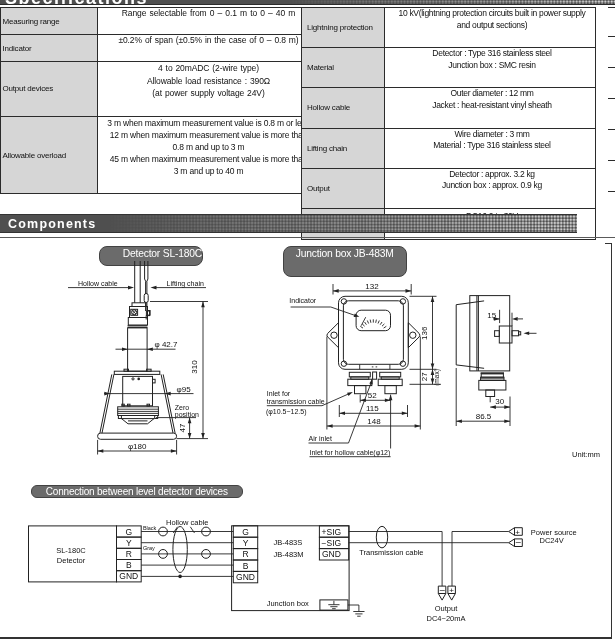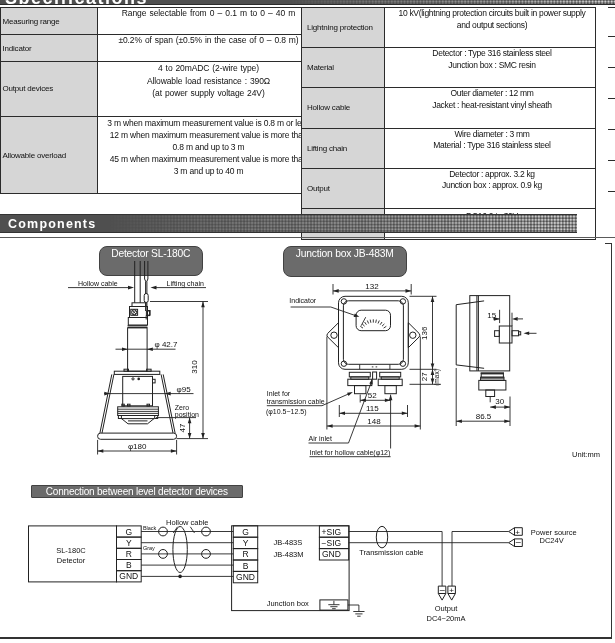--- a/index.html
+++ b/index.html
@@ -95,23 +95,23 @@
 <div class="abs bar" style="left:0;top:214px;width:577px;height:17.3px;border-top:1.1px solid #333;border-bottom:1.1px solid #333;">
   <span class="bartext" style="top:2px;">Components</span>
   <div class="dots" style="width:470px;"></div>
 </div>
 <div class="abs" style="left:0;top:236.6px;width:615px;height:1.9px;background:#5a5a5a;"></div>
 
 <div class="abs" style="left:605px;top:243px;width:6px;height:1px;background:#333;"></div>
 <div class="abs" style="left:610.5px;top:243px;width:1.3px;height:395px;background:#333;"></div>
 <div class="abs" style="left:0;top:637.4px;width:612px;height:1.8px;background:#333;"></div>
 
-<div class="pill" style="left:98.5px;top:246.4px;width:104.5px;height:30px;font-size:10.3px;letter-spacing:-0.2px;line-height:13px;">Detector SL-180C</div>
+<div class="pill" style="left:98.5px;top:246.4px;width:104.5px;height:20px;font-size:10.3px;letter-spacing:-0.2px;line-height:13px;text-align:right;">Detector SL-180C</div>
 <div class="pill" style="left:283px;top:246.4px;width:123.5px;height:31px;font-size:10.3px;letter-spacing:-0.2px;line-height:13px;">Junction box JB-483M</div>
-<div class="pill" style="left:31px;top:485.2px;width:211.5px;height:12.6px;font-size:10px;letter-spacing:-0.2px;line-height:11.8px;border-radius:1px;">Connection between level detector devices</div>
+<div class="pill" style="left:31px;top:485.2px;width:211.5px;height:12.6px;font-size:10px;letter-spacing:-0.2px;line-height:11.8px;border-radius:6px;">Connection between level detector devices</div>
 
 <svg style="top:260px;" width="615" height="220" viewBox="0 260 615 220">
 <g>
 
 <path class="ol" d="M134.7,261 V302.8 M140.2,261 V302.8"></path>
 
 <path class="ol" d="M144.6,261 V279 M147.9,261 V279 M144.6,279 L146,282 M147.9,279 L146.6,282"></path>
 <path class="ol" d="M145.6,282 V294 M146.9,282 V294"></path>
 <rect class="ol" x="144.2" y="293.5" width="4" height="9" rx="2"></rect>
 <path class="ol" d="M145.6,302.5 V311 M146.9,302.5 V311 M146.2,315.6 V319.5"></path>

